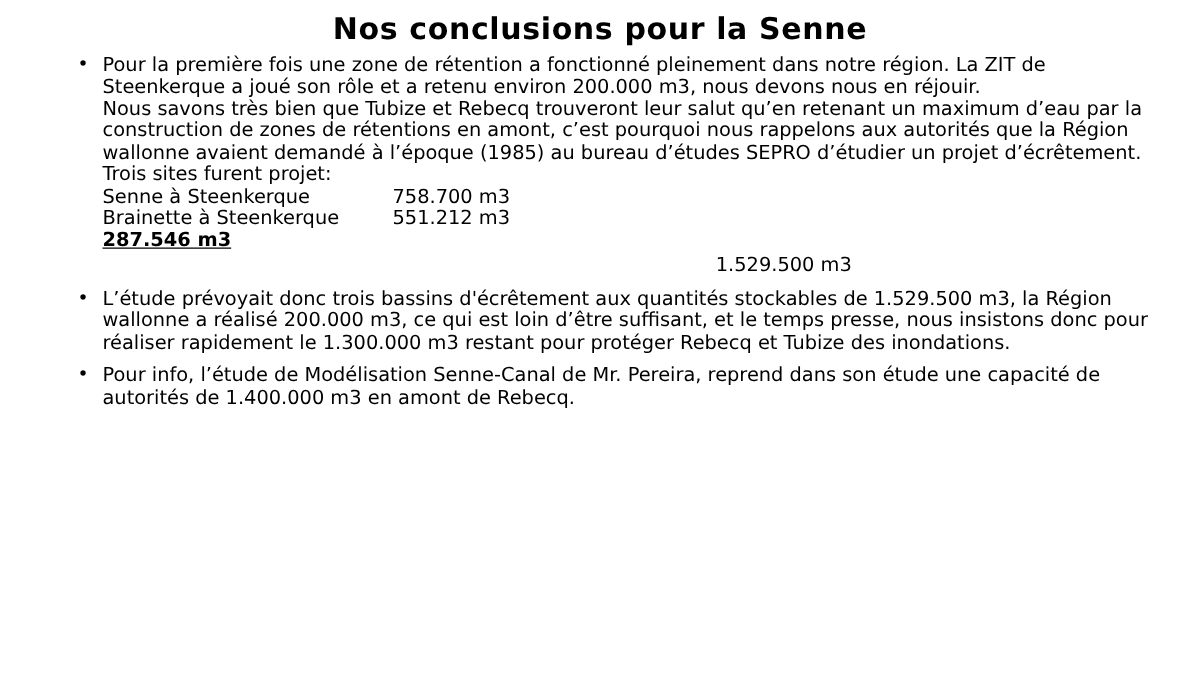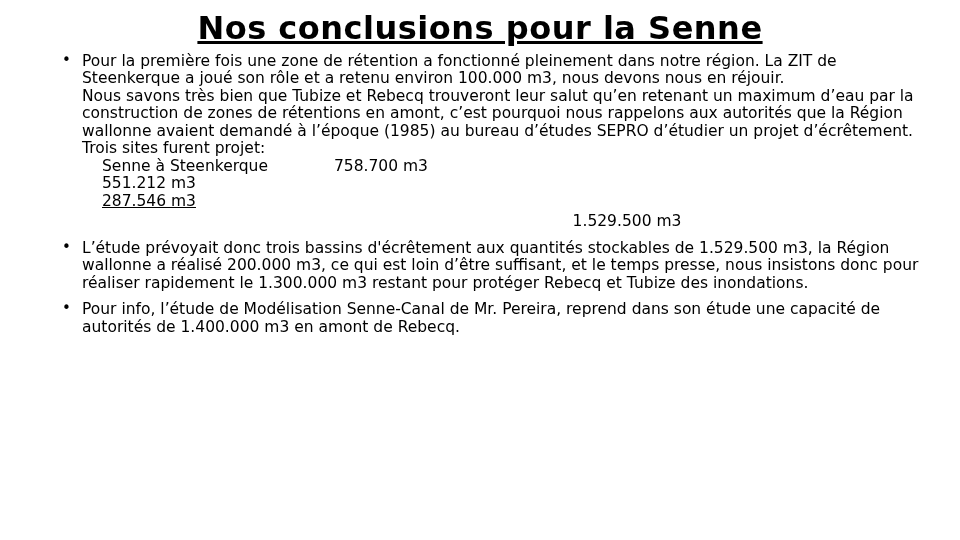--- a/index.html
+++ b/index.html
@@ -15,23 +15,22 @@
     overflow: hidden;
   }
   .slide {
     position: relative;
     width: 960px;
     height: 540px;
     box-sizing: border-box;
   }
   .slide-title {
     text-align: center;
-    font-size: 32px;
+    font-size: 24px;
     font-weight: bold;
-    text-decoration: underline;
     letter-spacing: 0.5px;
     margin: 10px 0 6px 0;
     line-height: 1.15;
   }
   .body-block {
     padding: 0 28px 0 60px;
   }
   ul.bullets {
     list-style: none;
     margin: 0;
@@ -57,61 +56,62 @@
     display: block;
   }
   .table-lines {
     margin: 0;
     padding: 0;
     font-size: 15.5px;
     line-height: 1.13;
   }
   .table-row {
     display: flex;
-    margin-left: 20px;
   }
   .row-label {
     width: 232px;
     white-space: nowrap;
   }
   .row-value {
     white-space: nowrap;
   }
   .row-value.ruled {
     text-decoration: underline;
+    font-weight: bold;
   }
   .total-row {
     padding-left: 240px;
     margin-top: 3px;
     font-size: 15.5px;
     line-height: 1.13;
     text-align: center;
   }
 </style>
 </head>
 <body>
 
 <div class="slide">
 
   <h1 class="slide-title">Nos conclusions pour la Senne</h1>
 
   <div class="body-block">
     <ul class="bullets">
 
       <li>
-        <span class="para">Pour la première fois une zone de rétention a fonctionné pleinement dans notre région. La ZIT de Steenkerque a joué son rôle et a retenu environ 100.000 m3, nous devons nous en réjouir.</span>
+        <span class="para">Pour la première fois une zone de rétention a fonctionné pleinement dans notre région. La ZIT de Steenkerque a joué son rôle et a retenu environ 200.000 m3, nous devons nous en réjouir.</span>
         <span class="para">Nous savons très bien que Tubize et Rebecq trouveront leur salut qu’en retenant un maximum d’eau par la construction de zones de rétentions en amont, c’est pourquoi nous rappelons aux autorités que la Région wallonne avaient demandé à l’époque (1985) au bureau d’études SEPRO d’étudier un projet d’écrêtement.</span>
         <span class="para">Trois sites furent projet:</span>
 
         <div class="table-lines">
           <div class="table-row">
             <span class="row-label">Senne à Steenkerque</span>
             <span class="row-value">758.700 m3</span>
           </div>
           <div class="table-row">
+            <span class="row-label">Brainette à Steenkerque</span>
             <span class="row-value">551.212 m3</span>
           </div>
           <div class="table-row">
             <span class="row-value ruled">287.546 m3</span>
           </div>
           <div class="total-row">1.529.500 m3</div>
         </div>
       </li>
 
       <li>

